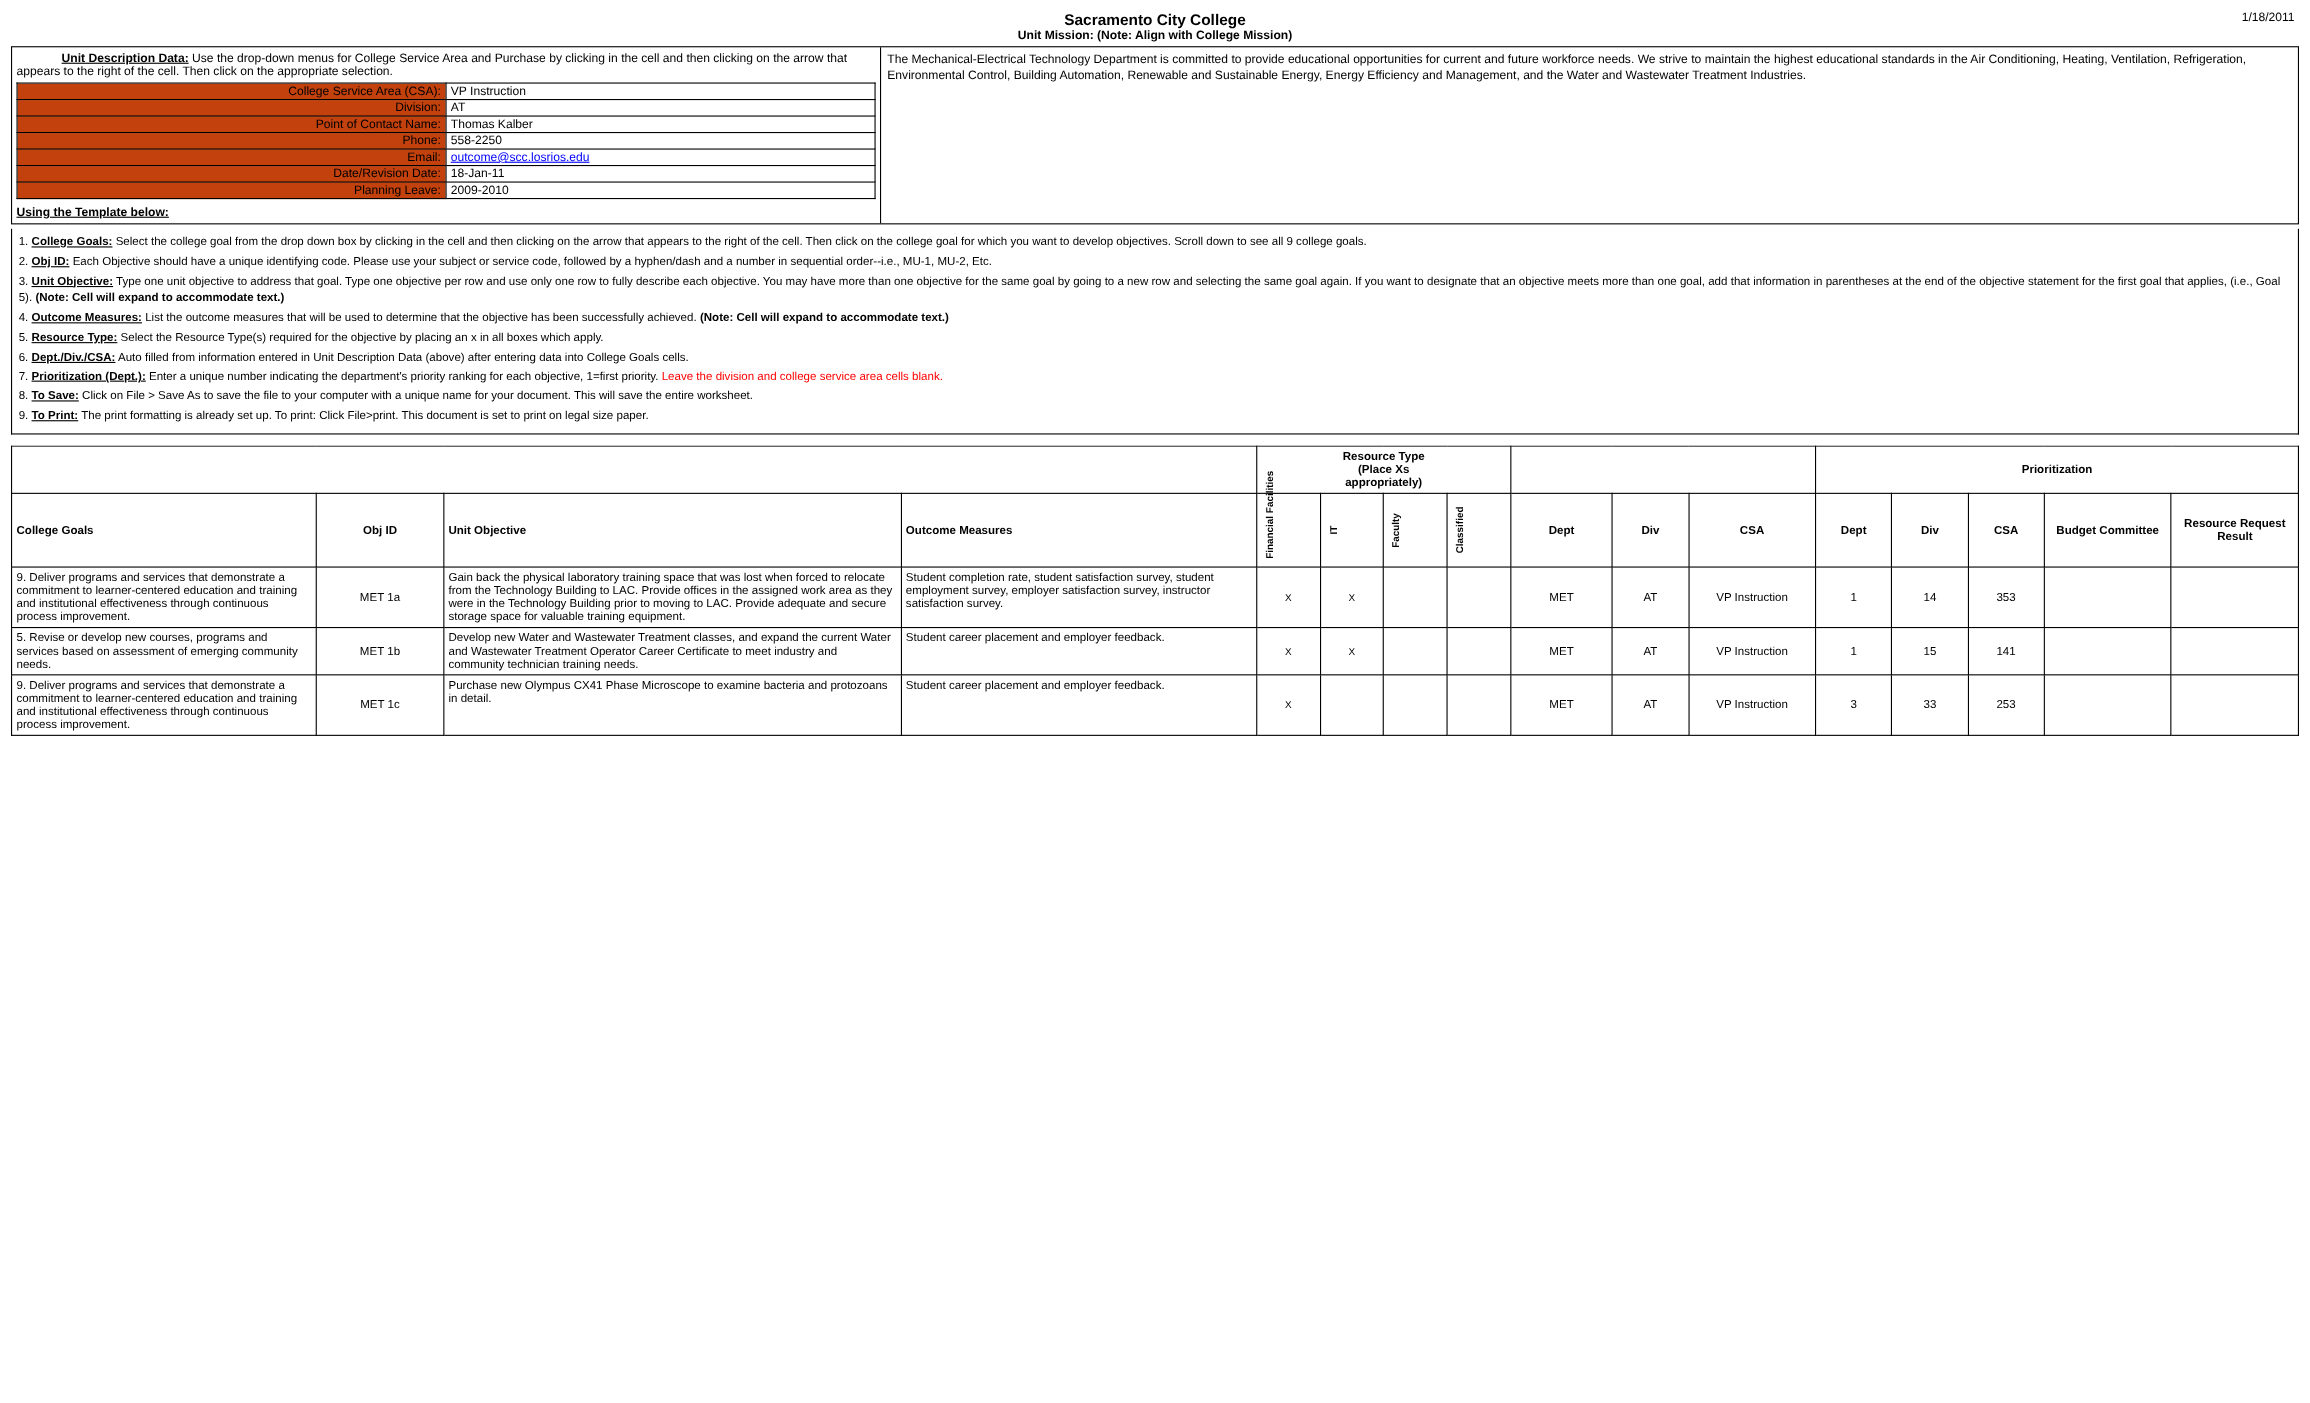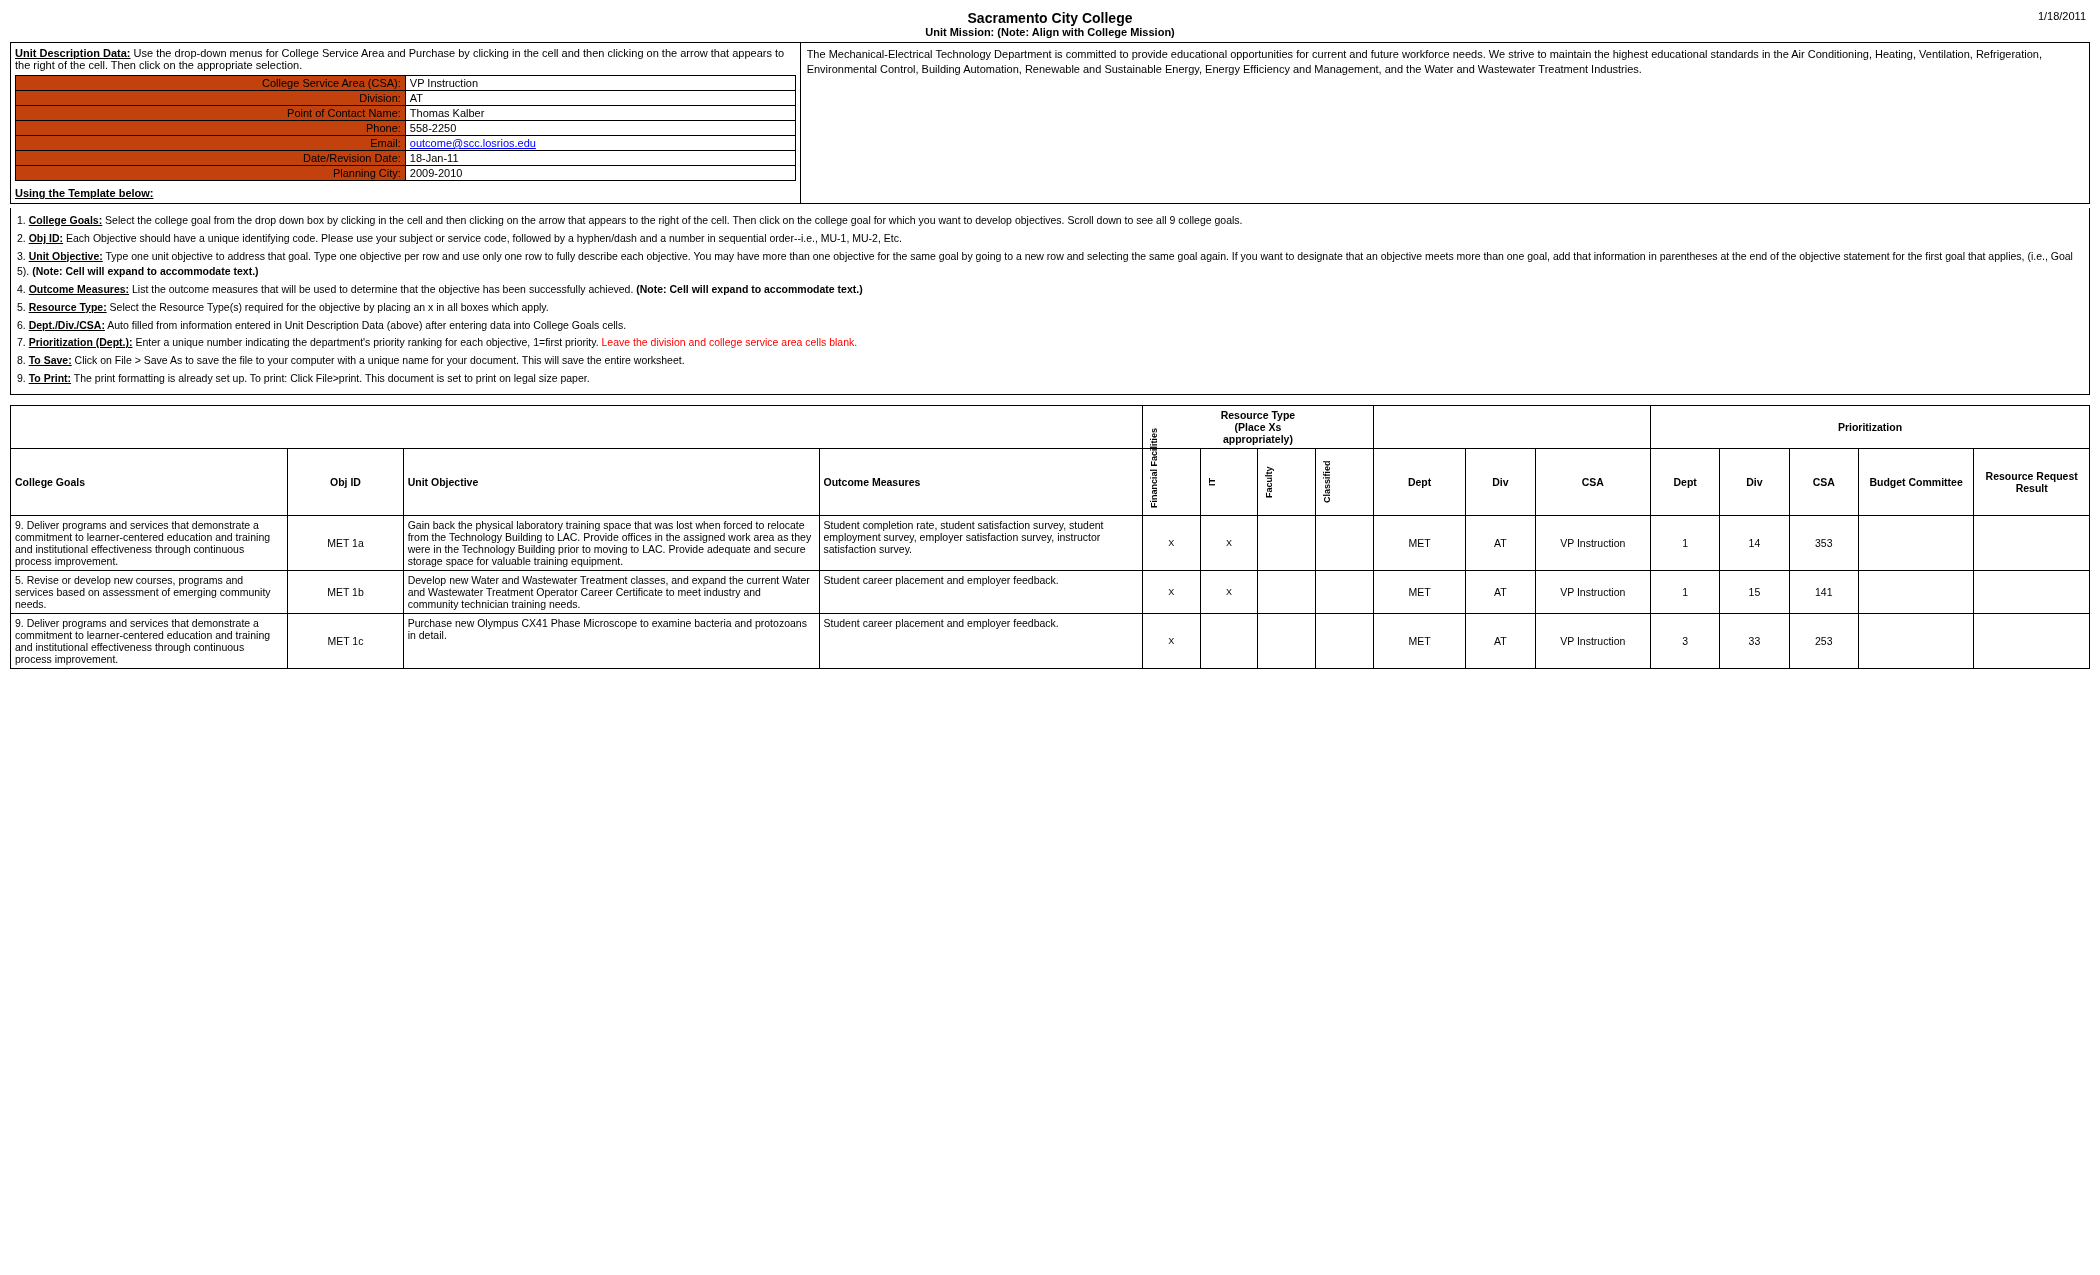--- a/index.html
+++ b/index.html
@@ -59,21 +59,21 @@
       line-height: 1.4;
     }
     .instructions-section {
       border: 1px solid #000;
       border-top: none;
       padding: 5px 6px;
       font-size: 10.5px;
       line-height: 1.5;
     }
     .inst-line { margin-bottom: 2px; }
-    .inst-bold-underline { font-weight: bold; text-decoration: underline; }
+    .inst-bold-underline { font-weight: bold; text-decoration: underline; margin-left: 41px; }
     
     
     .main-table-wrapper {
       margin-top: 10px;
       overflow-x: auto;
     }
     .main-table {
       width: 100%;
       border-collapse: collapse;
       font-size: 10.5px;
@@ -147,21 +147,21 @@
           </tr>
           <tr>
             <td class="label-col">Email:</td>
             <td class="value-col"><a href="mailto:kalbert@scc.losrios.edu">outcome@scc.losrios.edu</a></td>
           </tr>
           <tr>
             <td class="label-col">Date/Revision Date:</td>
             <td class="value-col">18-Jan-11</td>
           </tr>
           <tr>
-            <td class="label-col">Planning City:</td>
+            <td class="label-col">Planning Leave:</td>
             <td class="value-col">2009-2010</td>
           </tr>
         </tbody>
     </table>
     <div style="margin-top:6px; font-weight:bold; text-decoration:underline;">Using the Template below:</div>
   </div>
   <div class="top-right">The Mechanical-Electrical Technology Department is committed to provide educational opportunities for current and future workforce needs. We strive to maintain the highest educational standards in the Air Conditioning, Heating, Ventilation, Refrigeration, Environmental Control, Building Automation, Renewable and Sustainable Energy, Energy Efficiency and Management, and the Water and Wastewater Treatment Industries.</div>
 </div>
 
 <div class="instructions-section">

